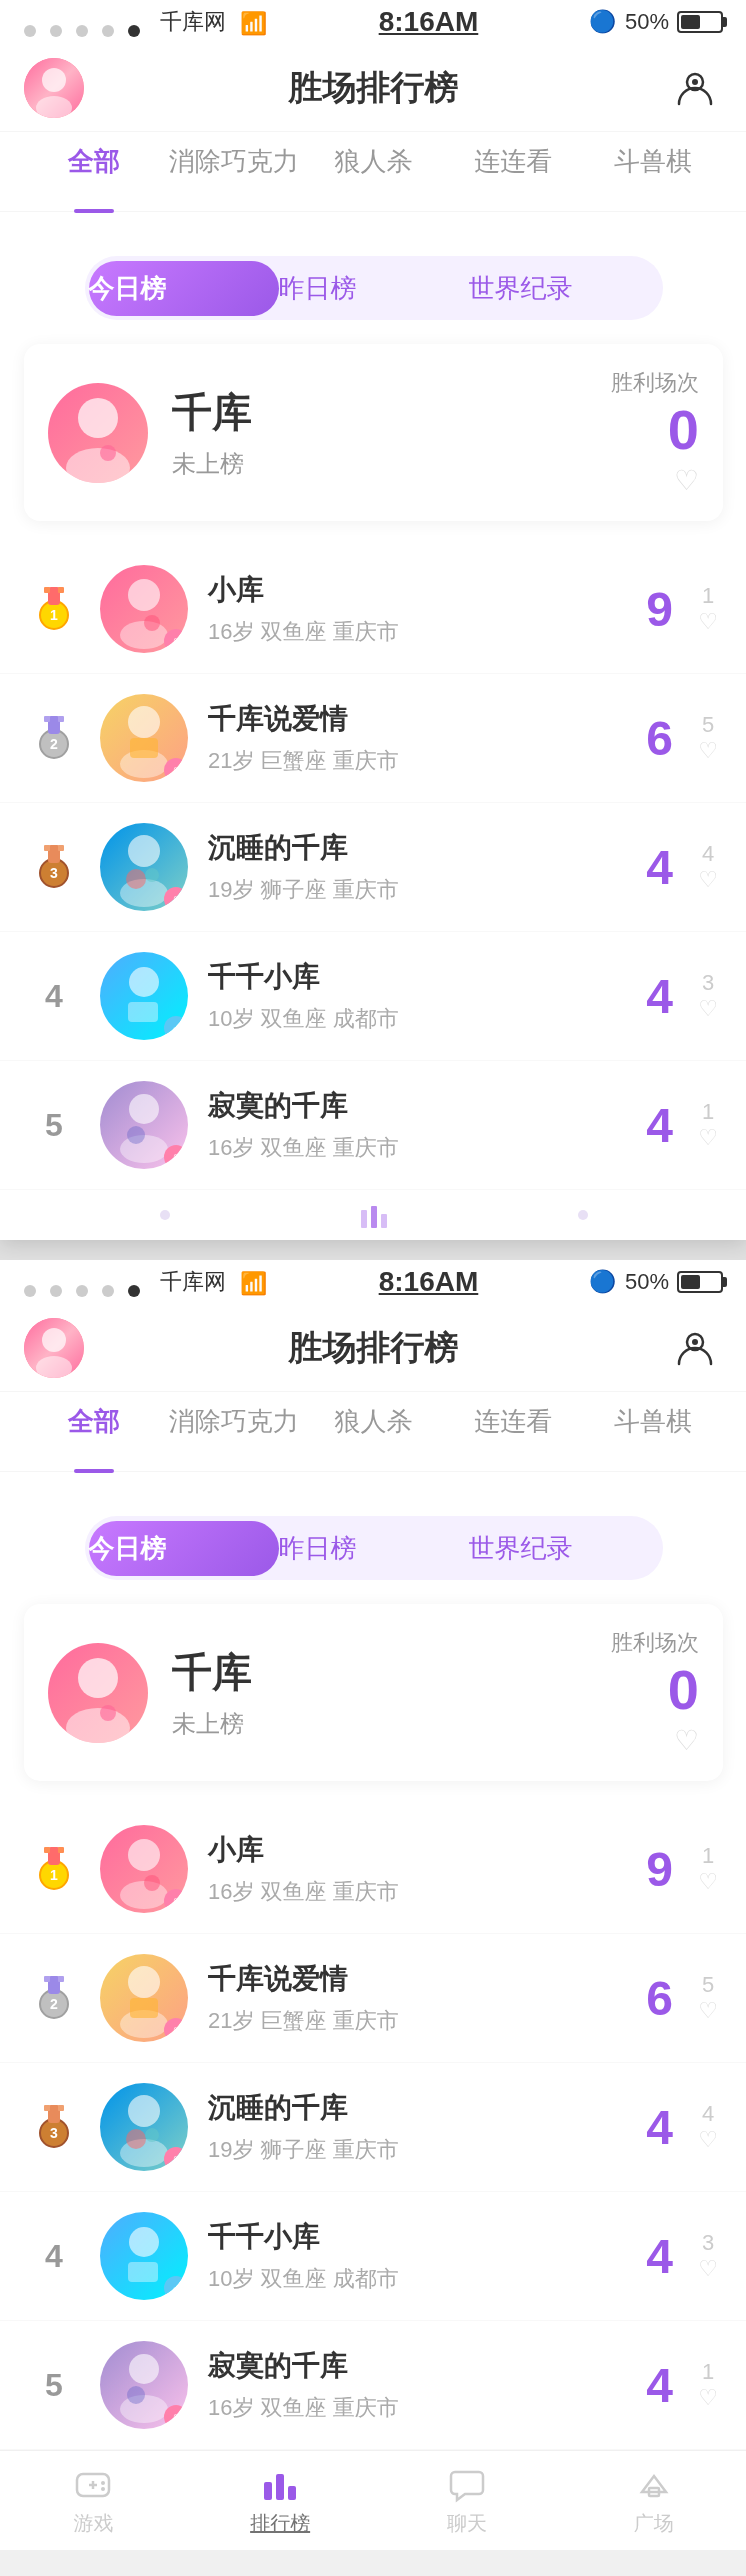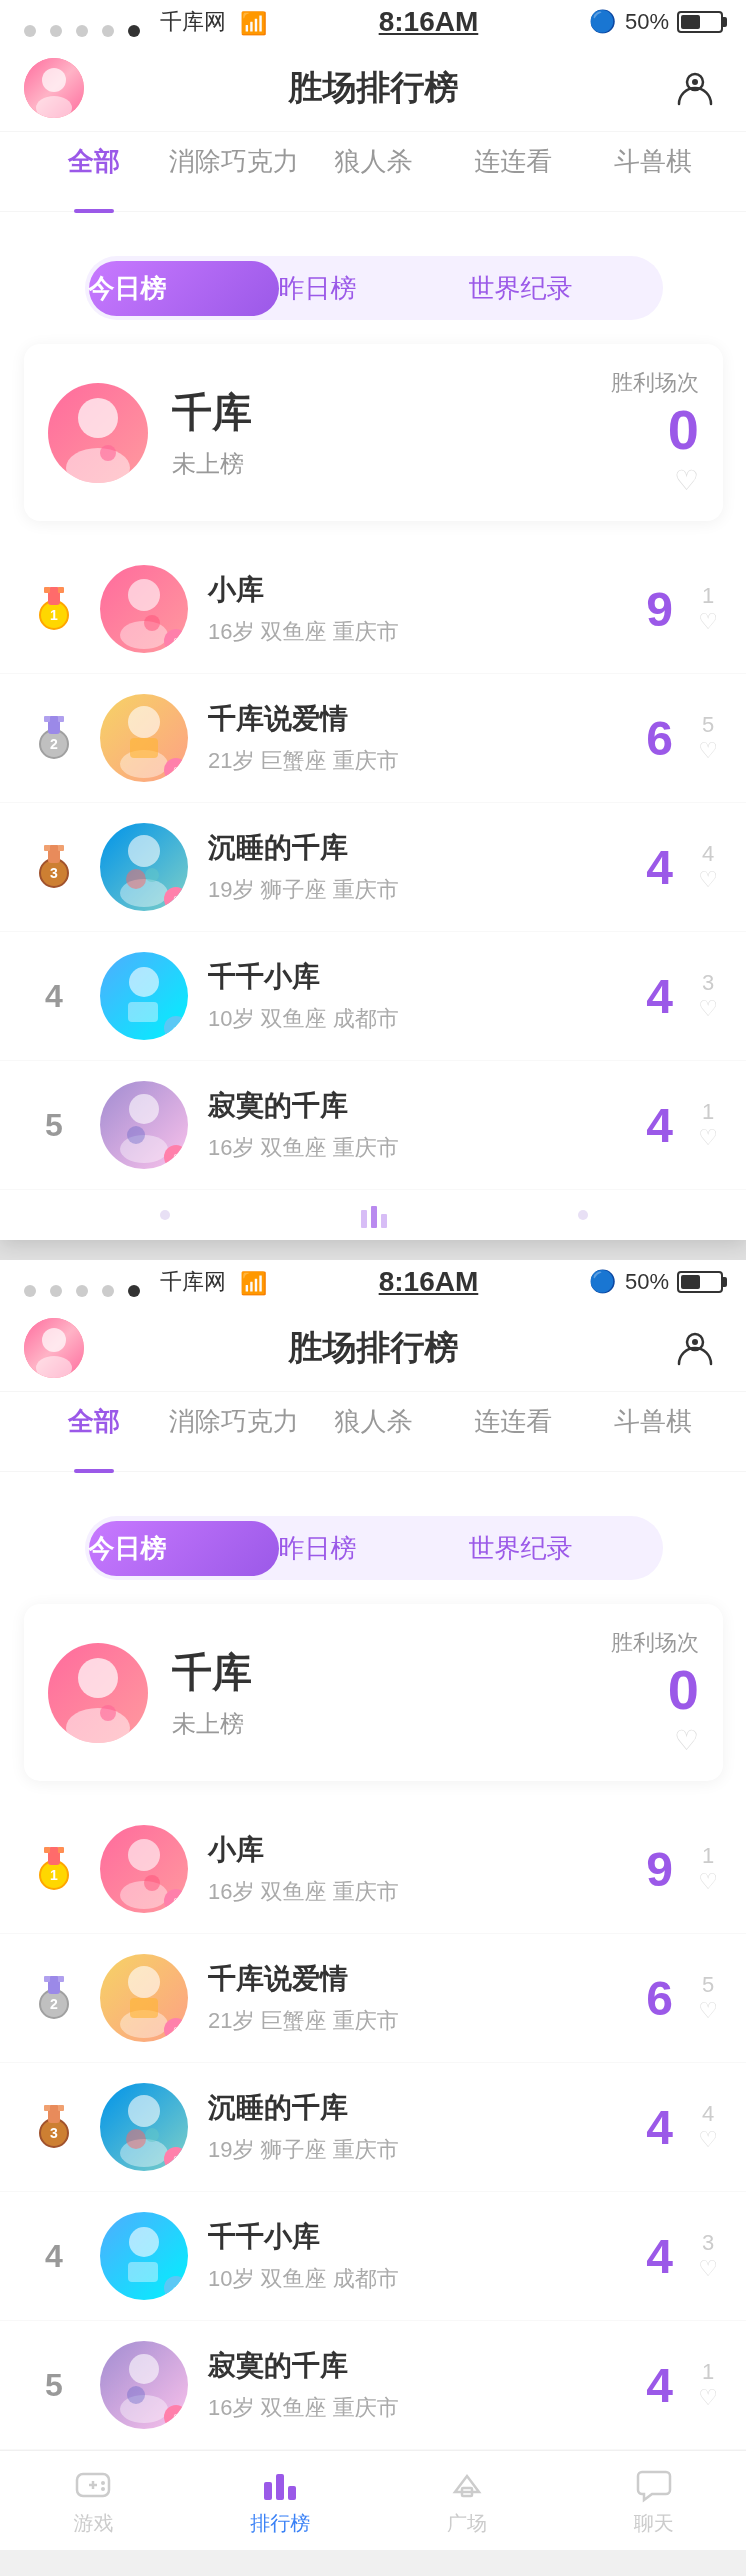--- a/index.html
+++ b/index.html
@@ -300,21 +300,21 @@
     }
     .nav-item {
       flex: 1;
       display: flex;
       flex-direction: column;
       align-items: center;
       justify-content: center;
       gap: 6px;
     }
     .nav-label { font-size: 20px; color: #ccc; text-align: right; }
-    .nav-label.active { color: #3b82f6; }
+    .nav-label.active { color: #737373; text-decoration: underline; }
 
     
     .screen-sep {
       height: 20px;
       background: #e0e0e0;
     }
 
     
     .medal-svg { width: 48px; height: 48px; }
 
@@ -811,27 +811,27 @@
     <div class="nav-item">
       <svg width="40" height="40" viewBox="0 0 40 40">
         <rect x="4" y="18" width="8" height="18" rx="2" fill="#9b59e8"></rect>
         <rect x="16" y="10" width="8" height="26" rx="2" fill="#9b59e8"></rect>
         <rect x="28" y="22" width="8" height="14" rx="2" fill="#9b59e8"></rect>
       </svg>
       <span class="nav-label active">排行榜</span>
     </div>
     <div class="nav-item">
       <svg width="40" height="40" viewBox="0 0 40 40">
+        <path d="M8 8 h24 a4 4 0 0 1 4 4 v14 a4 4 0 0 1-4 4 H18 l-8 6 v-6 H8 a4 4 0 0 1-4-4 V12 a4 4 0 0 1 4-4 Z" stroke="#ccc" stroke-width="2.5" fill="none"></path>
+      </svg>
+      <span class="nav-label">聊天</span>
+    </div>
+    <div class="nav-item">
+      <svg width="40" height="40" viewBox="0 0 40 40">
         <path d="M8 28 L20 12 L32 28 Z" stroke="#ccc" stroke-width="2.5" fill="none"></path>
         <rect x="15" y="24" width="10" height="8" rx="1" stroke="#ccc" stroke-width="2.5" fill="none"></rect>
       </svg>
       <span class="nav-label">广场</span>
     </div>
-    <div class="nav-item">
-      <svg width="40" height="40" viewBox="0 0 40 40">
-        <path d="M8 8 h24 a4 4 0 0 1 4 4 v14 a4 4 0 0 1-4 4 H18 l-8 6 v-6 H8 a4 4 0 0 1-4-4 V12 a4 4 0 0 1 4-4 Z" stroke="#ccc" stroke-width="2.5" fill="none"></path>
-      </svg>
-      <span class="nav-label">聊天</span>
-    </div>
   </div>
 
 </div>
 
 
 </body></html>

